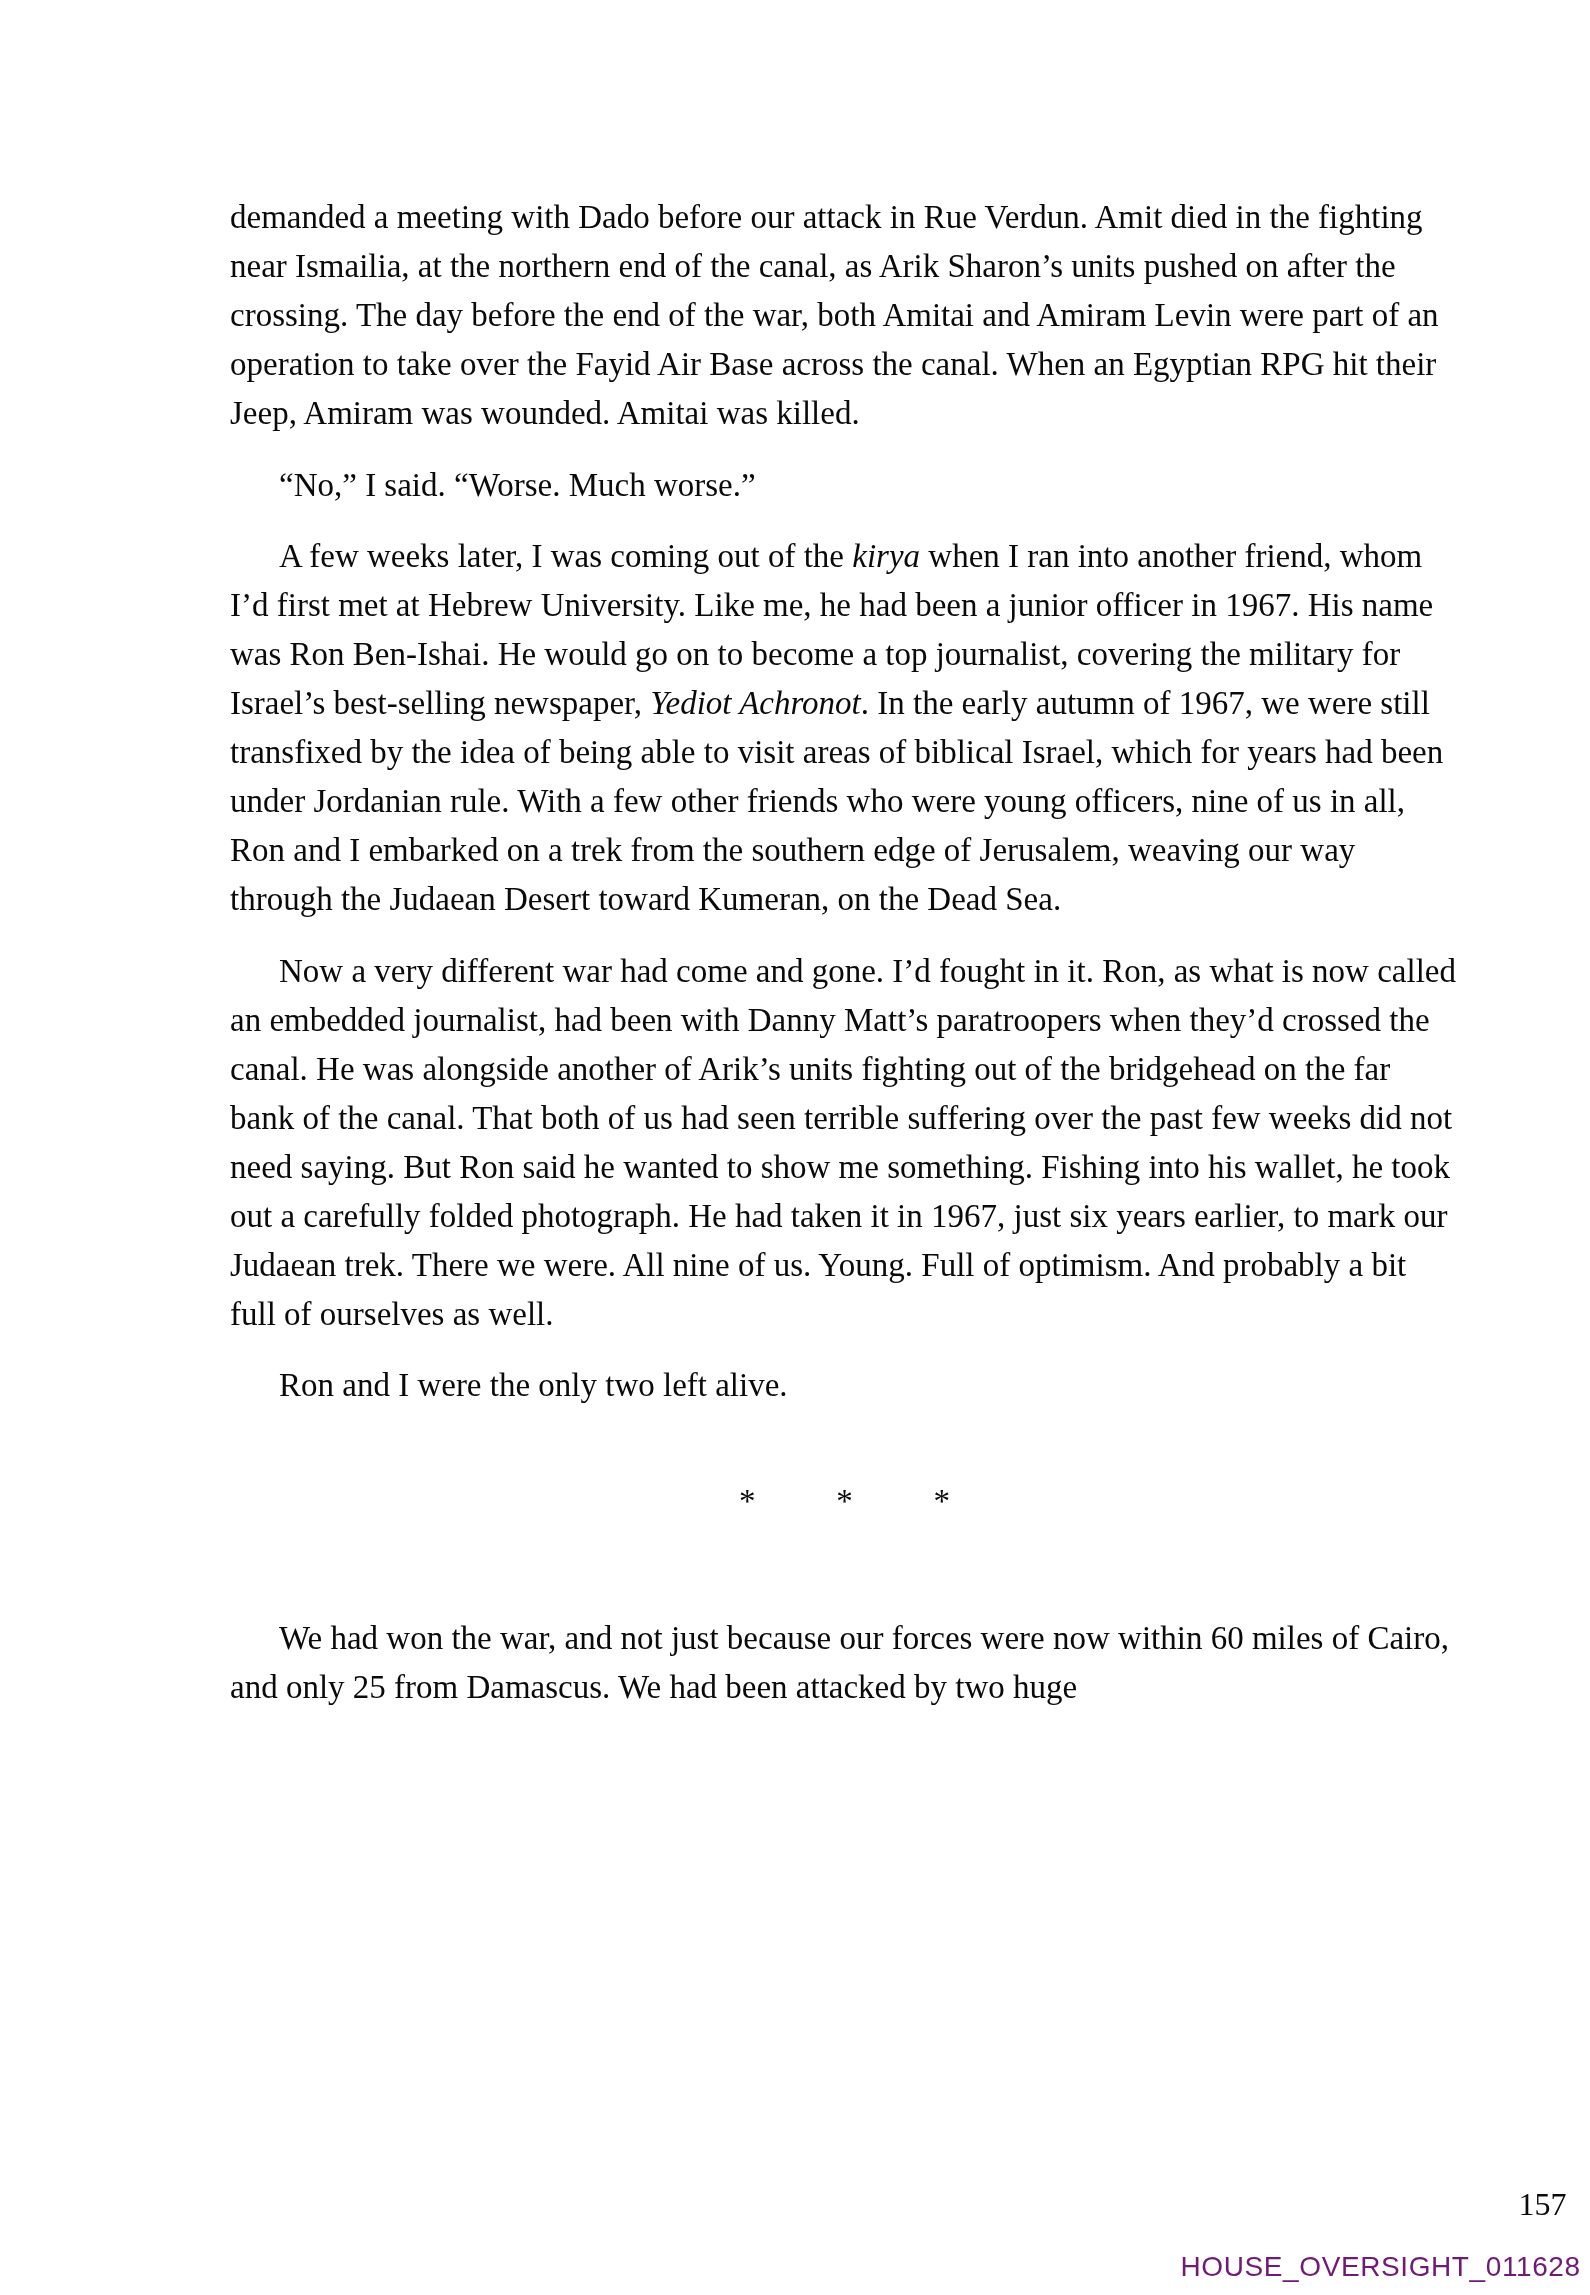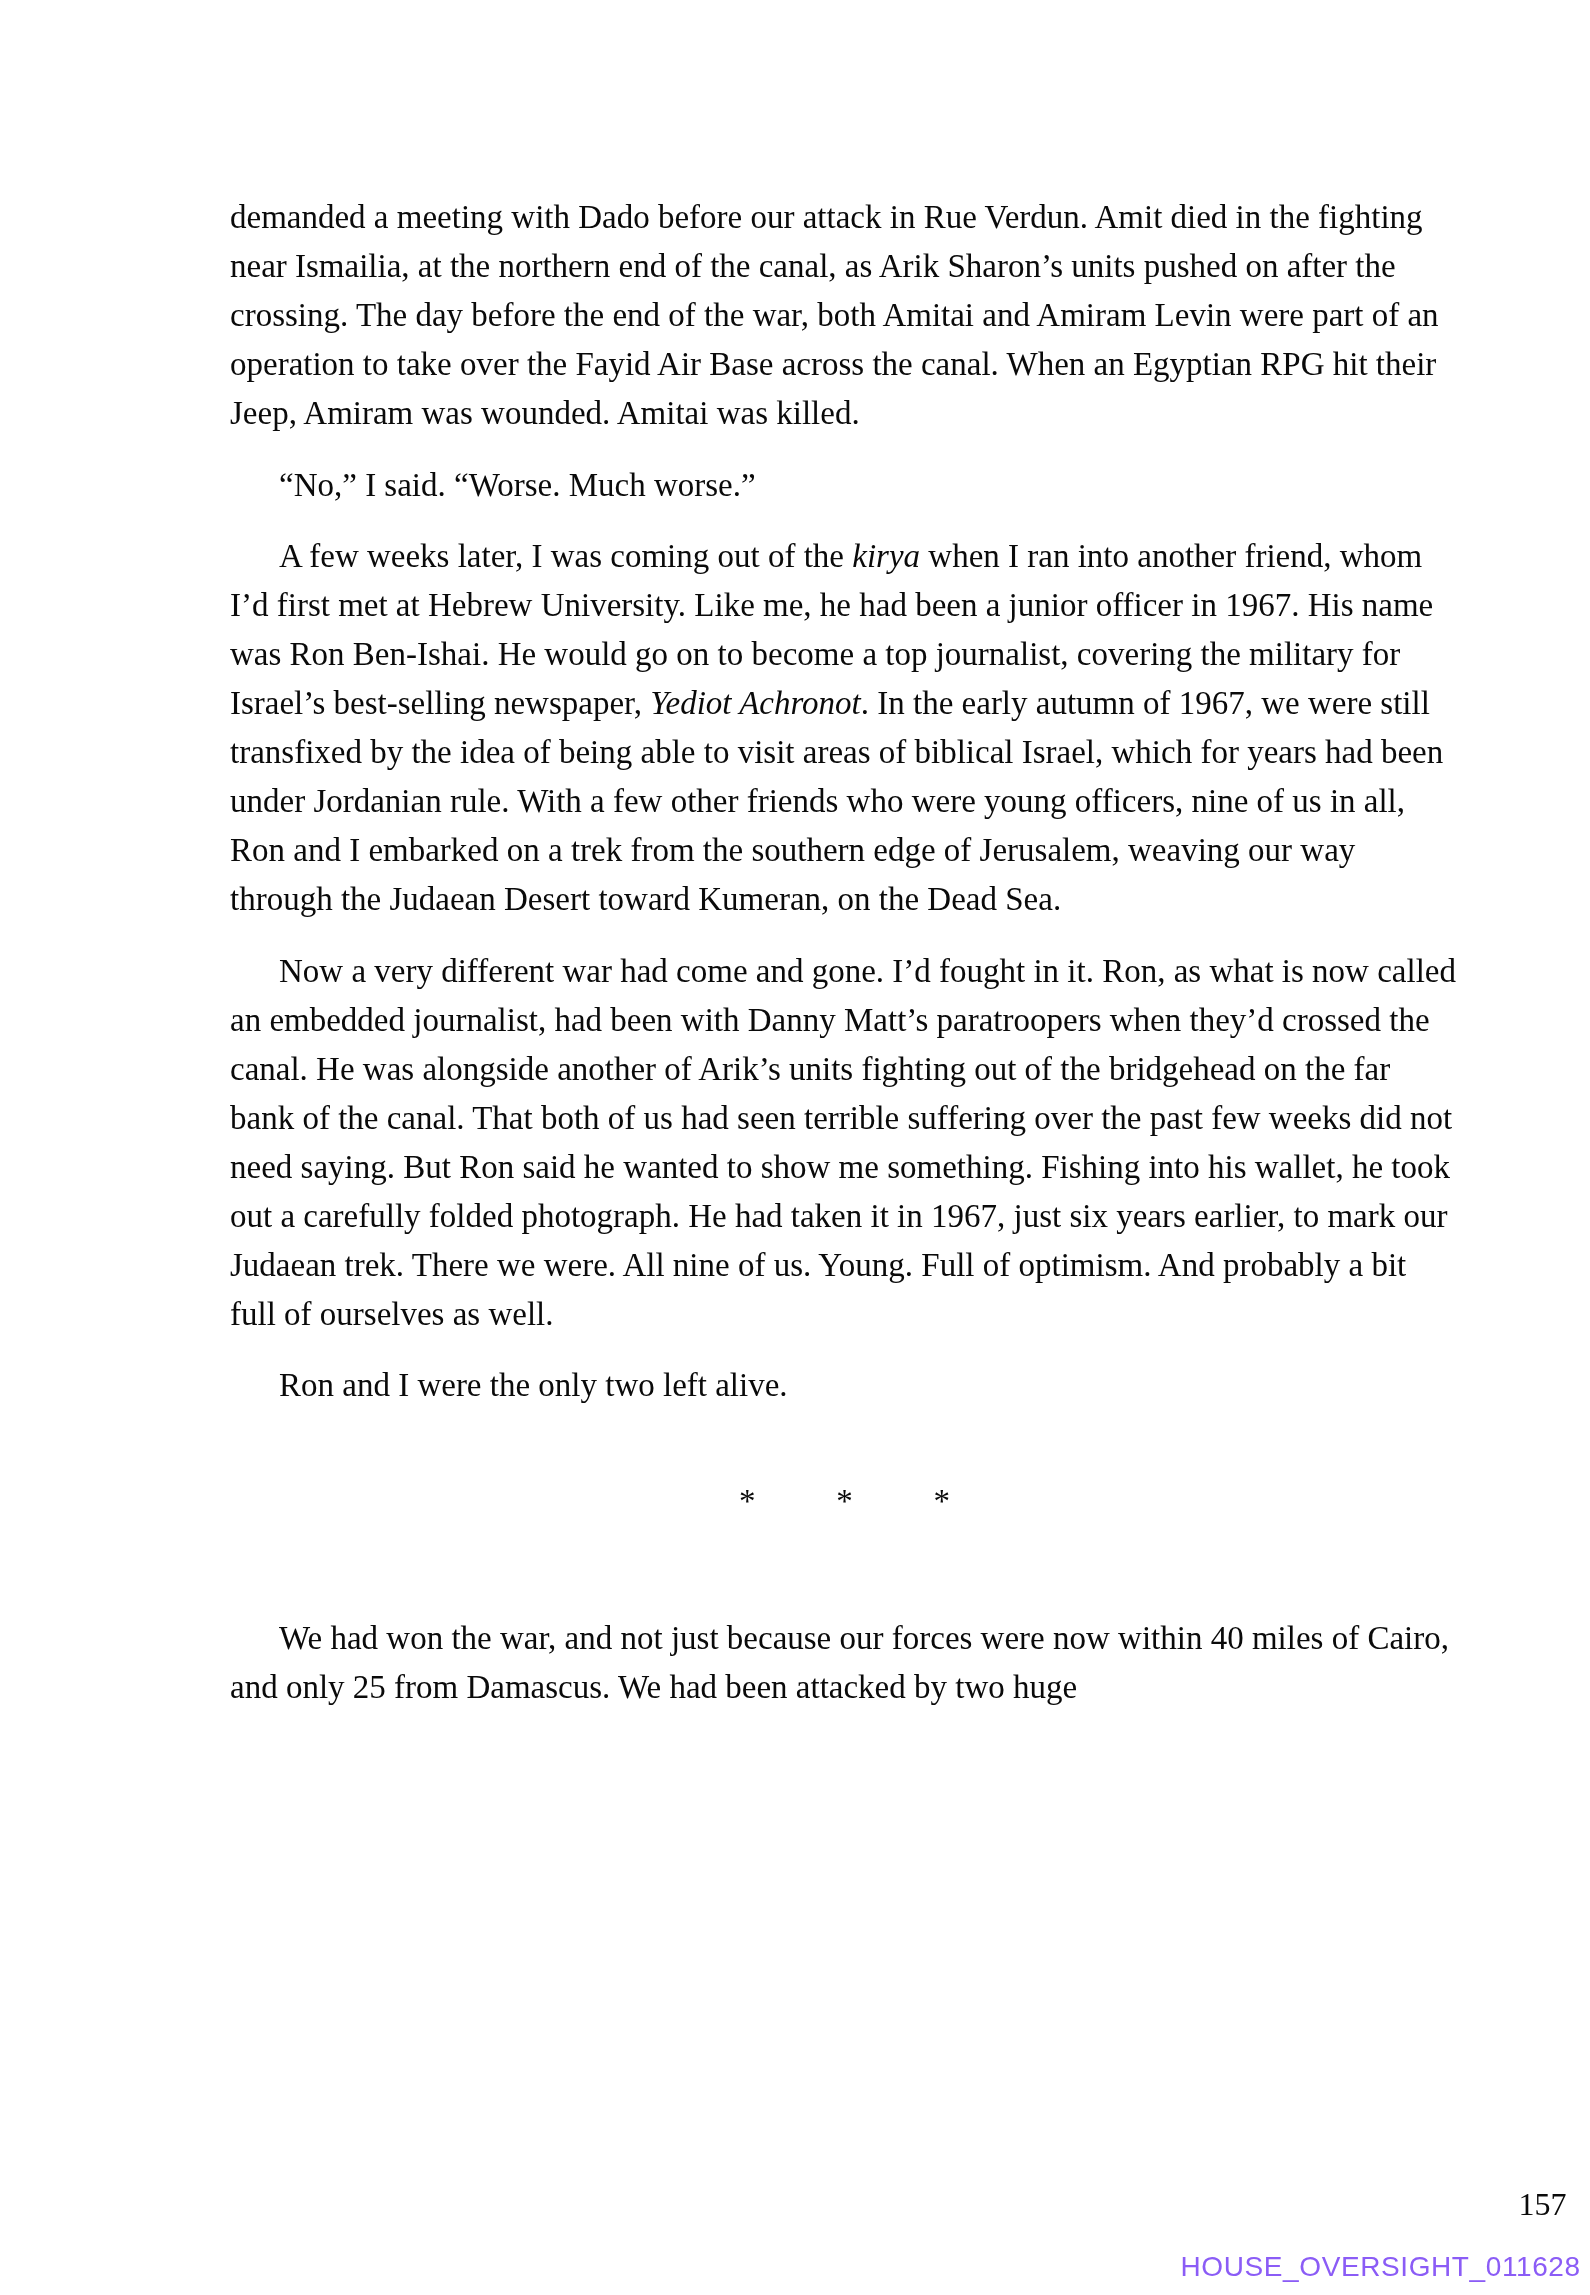--- a/index.html
+++ b/index.html
@@ -41,32 +41,32 @@
     font-family: "Liberation Serif", serif;
     color: #0a0a0a;
   }
   .stamp {
     position: absolute;
     right: 10.3px;
     bottom: 11.6px;
     font-size: 28px;
     font-family: "Liberation Sans", sans-serif;
     letter-spacing: 0.6px;
-    color: #8b5cf6;
+    color: #701a75;
   }
 </style>
 </head>
 <body>
 
 <div class="page">
   <div class="text-block" id="paragraphs">
       <p class="para"><span>demanded a meeting with Dado before our attack in Rue Verdun. Amit died in the fighting near Ismailia, at the northern end of the canal, as Arik Sharon’s units pushed on after the crossing. The day before the end of the war, both Amitai and Amiram Levin were part of an operation to take over the Fayid Air Base across the canal. When an Egyptian RPG hit their Jeep, Amiram was wounded. Amitai was killed.</span></p>
       <p class="para indent"><span>“No,” I said. “Worse. Much worse.”</span></p>
       <p class="para indent"><span>A few weeks later, I was coming out of the </span><span class="italic">kirya</span><span> when I ran into another friend, whom I’d first met at Hebrew University. Like me, he had been a junior officer in 1967. His name was Ron Ben-Ishai. He would go on to become a top journalist, covering the military for Israel’s best-selling newspaper, </span><span class="italic">Yediot Achronot</span><span>. In the early autumn of 1967, we were still transfixed by the idea of being able to visit areas of biblical Israel, which for years had been under Jordanian rule. With a few other friends who were young officers, nine of us in all, Ron and I embarked on a trek from the southern edge of Jerusalem, weaving our way through the Judaean Desert toward Kumeran, on the Dead Sea.</span></p>
       <p class="para indent"><span>Now a very different war had come and gone. I’d fought in it. Ron, as what is now called an embedded journalist, had been with Danny Matt’s paratroopers when they’d crossed the canal. He was alongside another of Arik’s units fighting out of the bridgehead on the far bank of the canal. That both of us had seen terrible suffering over the past few weeks did not need saying. But Ron said he wanted to show me something. Fishing into his wallet, he took out a carefully folded photograph. He had taken it in 1967, just six years earlier, to mark our Judaean trek. There we were. All nine of us. Young. Full of optimism. And probably a bit full of ourselves as well.</span></p>
       <p class="para indent"><span>Ron and I were the only two left alive.</span></p>
       <p class="separator">* * *</p>
-      <p class="para indent"><span>We had won the war, and not just because our forces were now within 40 miles of Cairo, and only 25 from Damascus. We had been attacked by two huge</span></p>
+      <p class="para indent"><span>We had won the war, and not just because our forces were now within 60 miles of Cairo, and only 25 from Damascus. We had been attacked by two huge</span></p>
     </div>
   <div class="page-number">157</div>
   <div class="stamp">HOUSE_OVERSIGHT_011628</div>
 </div>
 
 
 </body></html>

